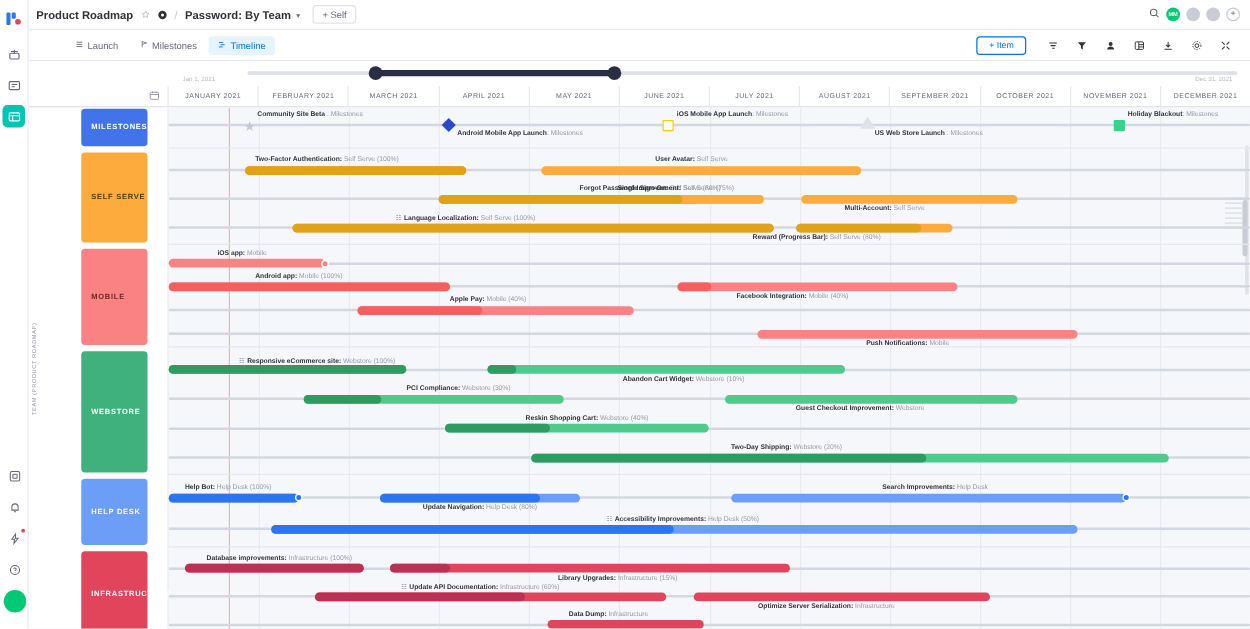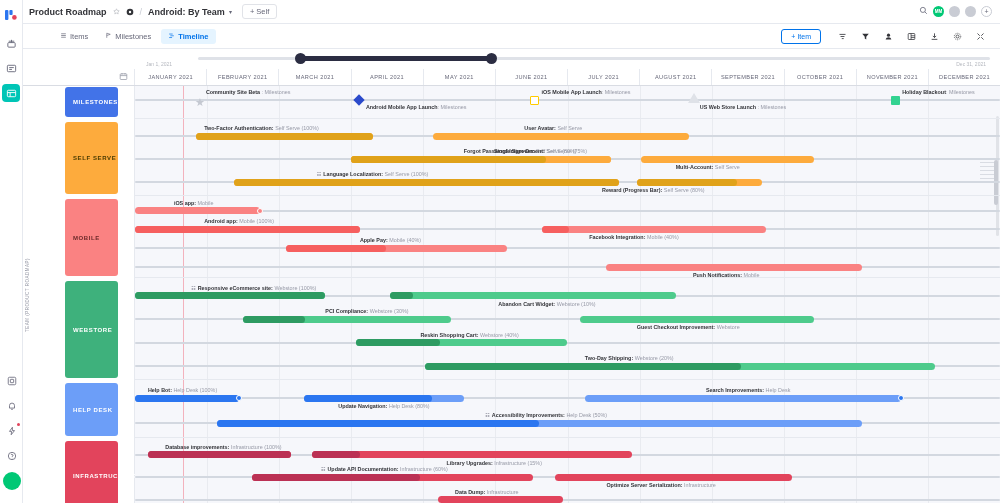--- a/index.html
+++ b/index.html
@@ -58,21 +58,21 @@
 
   
   .tabsbar {
     height: 25px; display: flex; align-items: center; padding: 0 8px 0 30px;
     border-bottom: 1px solid #e6e9ef; background: #fff;
   }
   .tab {
     display: flex; align-items: center; gap: 3px; font-size: 7.5px; color: #676879;
     padding: 3px 7px; border-radius: 3px; margin-right: 3px;
   }
-  .tab.active { background: #e5f4ff; color: #0073ea; font-weight: 700; }
+  .tab.active { background: #e5f4ff; color: #0073ea; font-weight: 400; }
   .tab .tabico { font-size: 7px; }
   .tabs-right { margin-left: auto; display: flex; align-items: center; gap: 0; }
   .btn-item {
     border: 1px solid #0073ea; color: #0073ea; background: #fff;
     font-size: 7px; border-radius: 3px; padding: 3px 9px; margin-right: 10px;
   }
   .tool { color: #323338; font-size: 9px; padding: 0 7px; display:flex; align-items:center; }
 
   
   .zoomstrip { height: 20px; position: relative; background: #fff; }
@@ -227,21 +227,21 @@
           <path d="M6 1.4 7.4 4.4l3.2.4-2.3 2.2.6 3.2L6 8.7 3.1 10.2l.6-3.2L1.4 4.8l3.2-.4z"></path>
         </svg>
       </span>
       <span class="tb-icon">
         <svg width="8" height="8" viewBox="0 0 12 12">
             <circle cx="6" cy="6" r="5" fill="#323338"></circle>
             <circle cx="6" cy="6" r="1.8" fill="#fff"></circle>
           </svg>
       </span>
       <span class="tb-sep">/</span>
-      <span class="view-name">Android: By Team</span>
+      <span class="view-name">Password: By Team</span>
       <span class="caret">▾</span>
       <button class="add-view">+ Self</button>
       <div class="topbar-right">
         <span class="search-ico">
           <svg width="9" height="9" viewBox="0 0 12 12" fill="none" stroke="#676879" stroke-width="1.1">
             <circle cx="5.2" cy="5.2" r="3.4"></circle>
               <path d="M7.8 7.8 10.4 10.4"></path>
           </svg>
         </span>
         <span class="avatar-sm teal">MM</span>
@@ -251,21 +251,21 @@
       </div>
     </div>
 
     <div class="tabsbar">
       <div class="tab">
         <span class="tabico">
           <svg width="7" height="7" viewBox="0 0 12 12" fill="none" stroke="#676879" stroke-width="1.2">
               <path d="M2 3h8M2 6h8M2 9h8"></path>
             </svg>
         </span>
-        <span>Items</span>
+        <span>Launch</span>
       </div>
       <div class="tab">
         <span class="tabico">
           <svg width="7" height="7" viewBox="0 0 12 12" fill="none" stroke="#676879" stroke-width="1.1">
               <path d="M3 10V2l6 2-6 2"></path>
             </svg>
         </span>
         <span>Milestones</span>
       </div>
       <div class="tab active">

